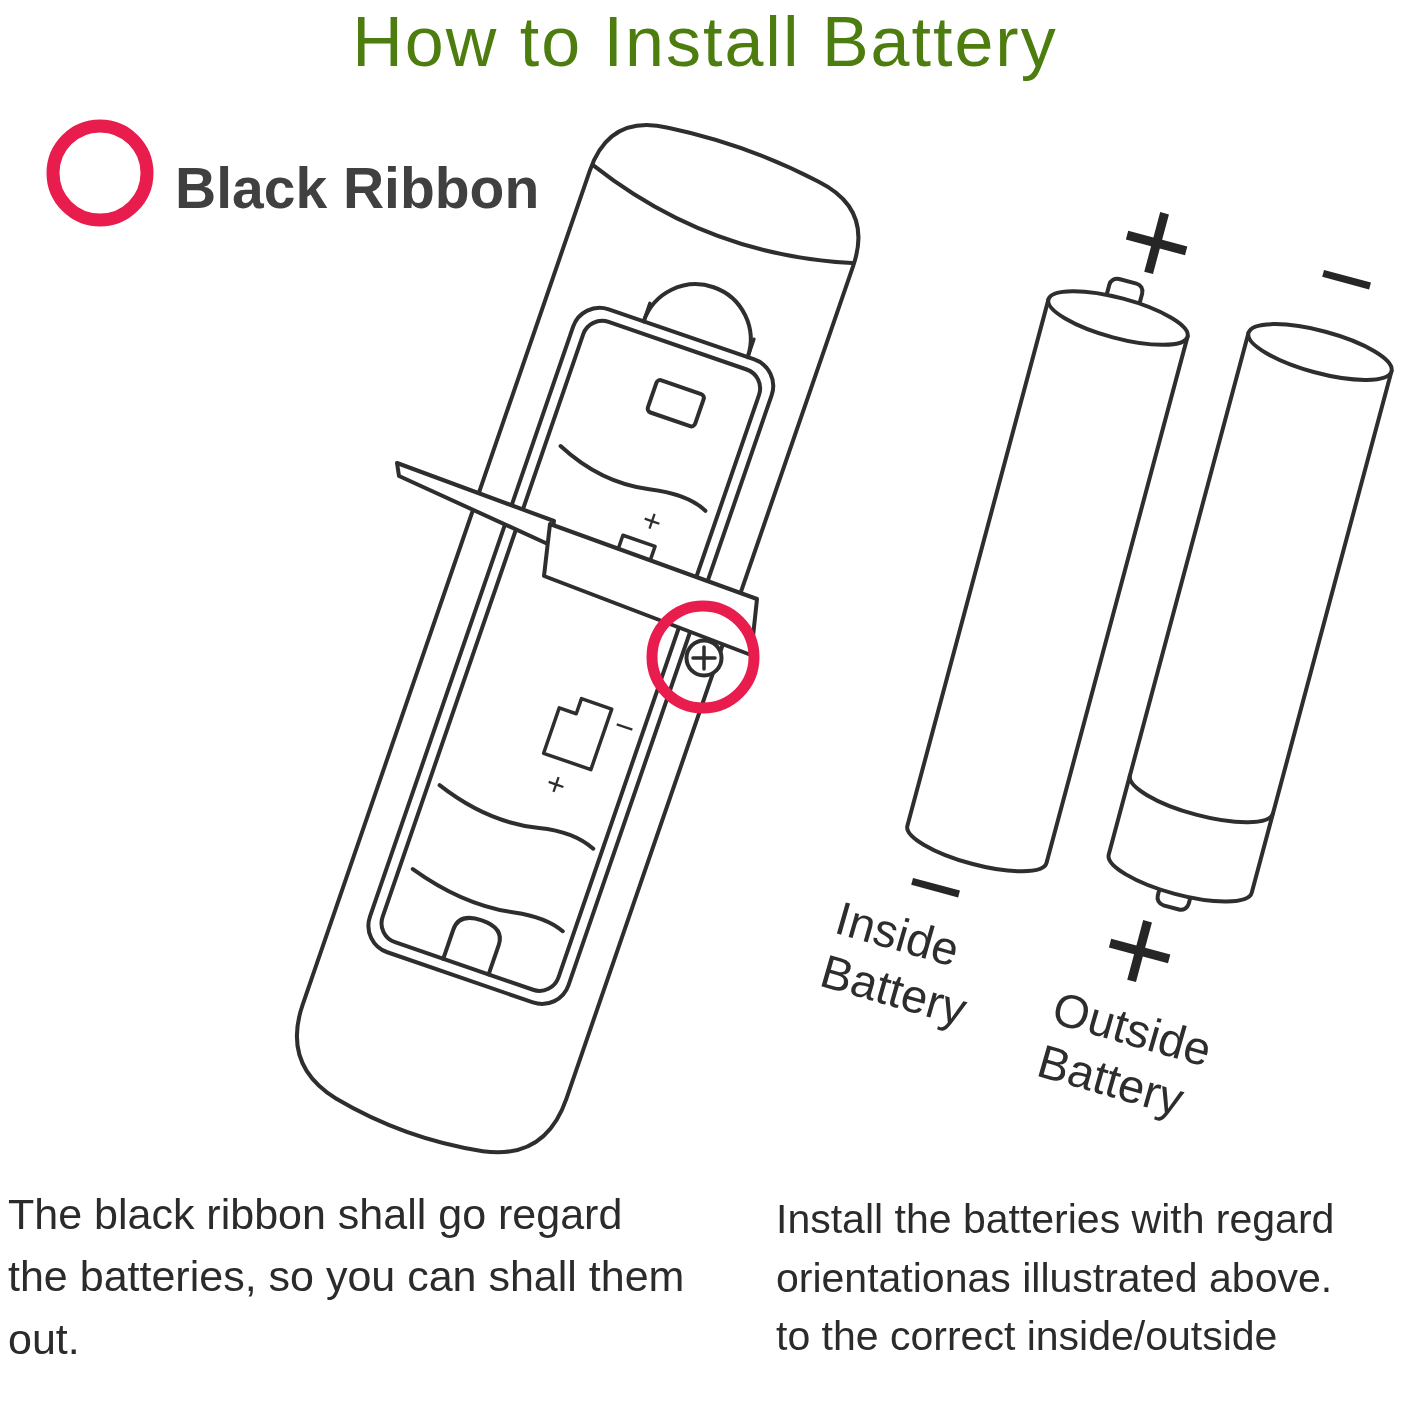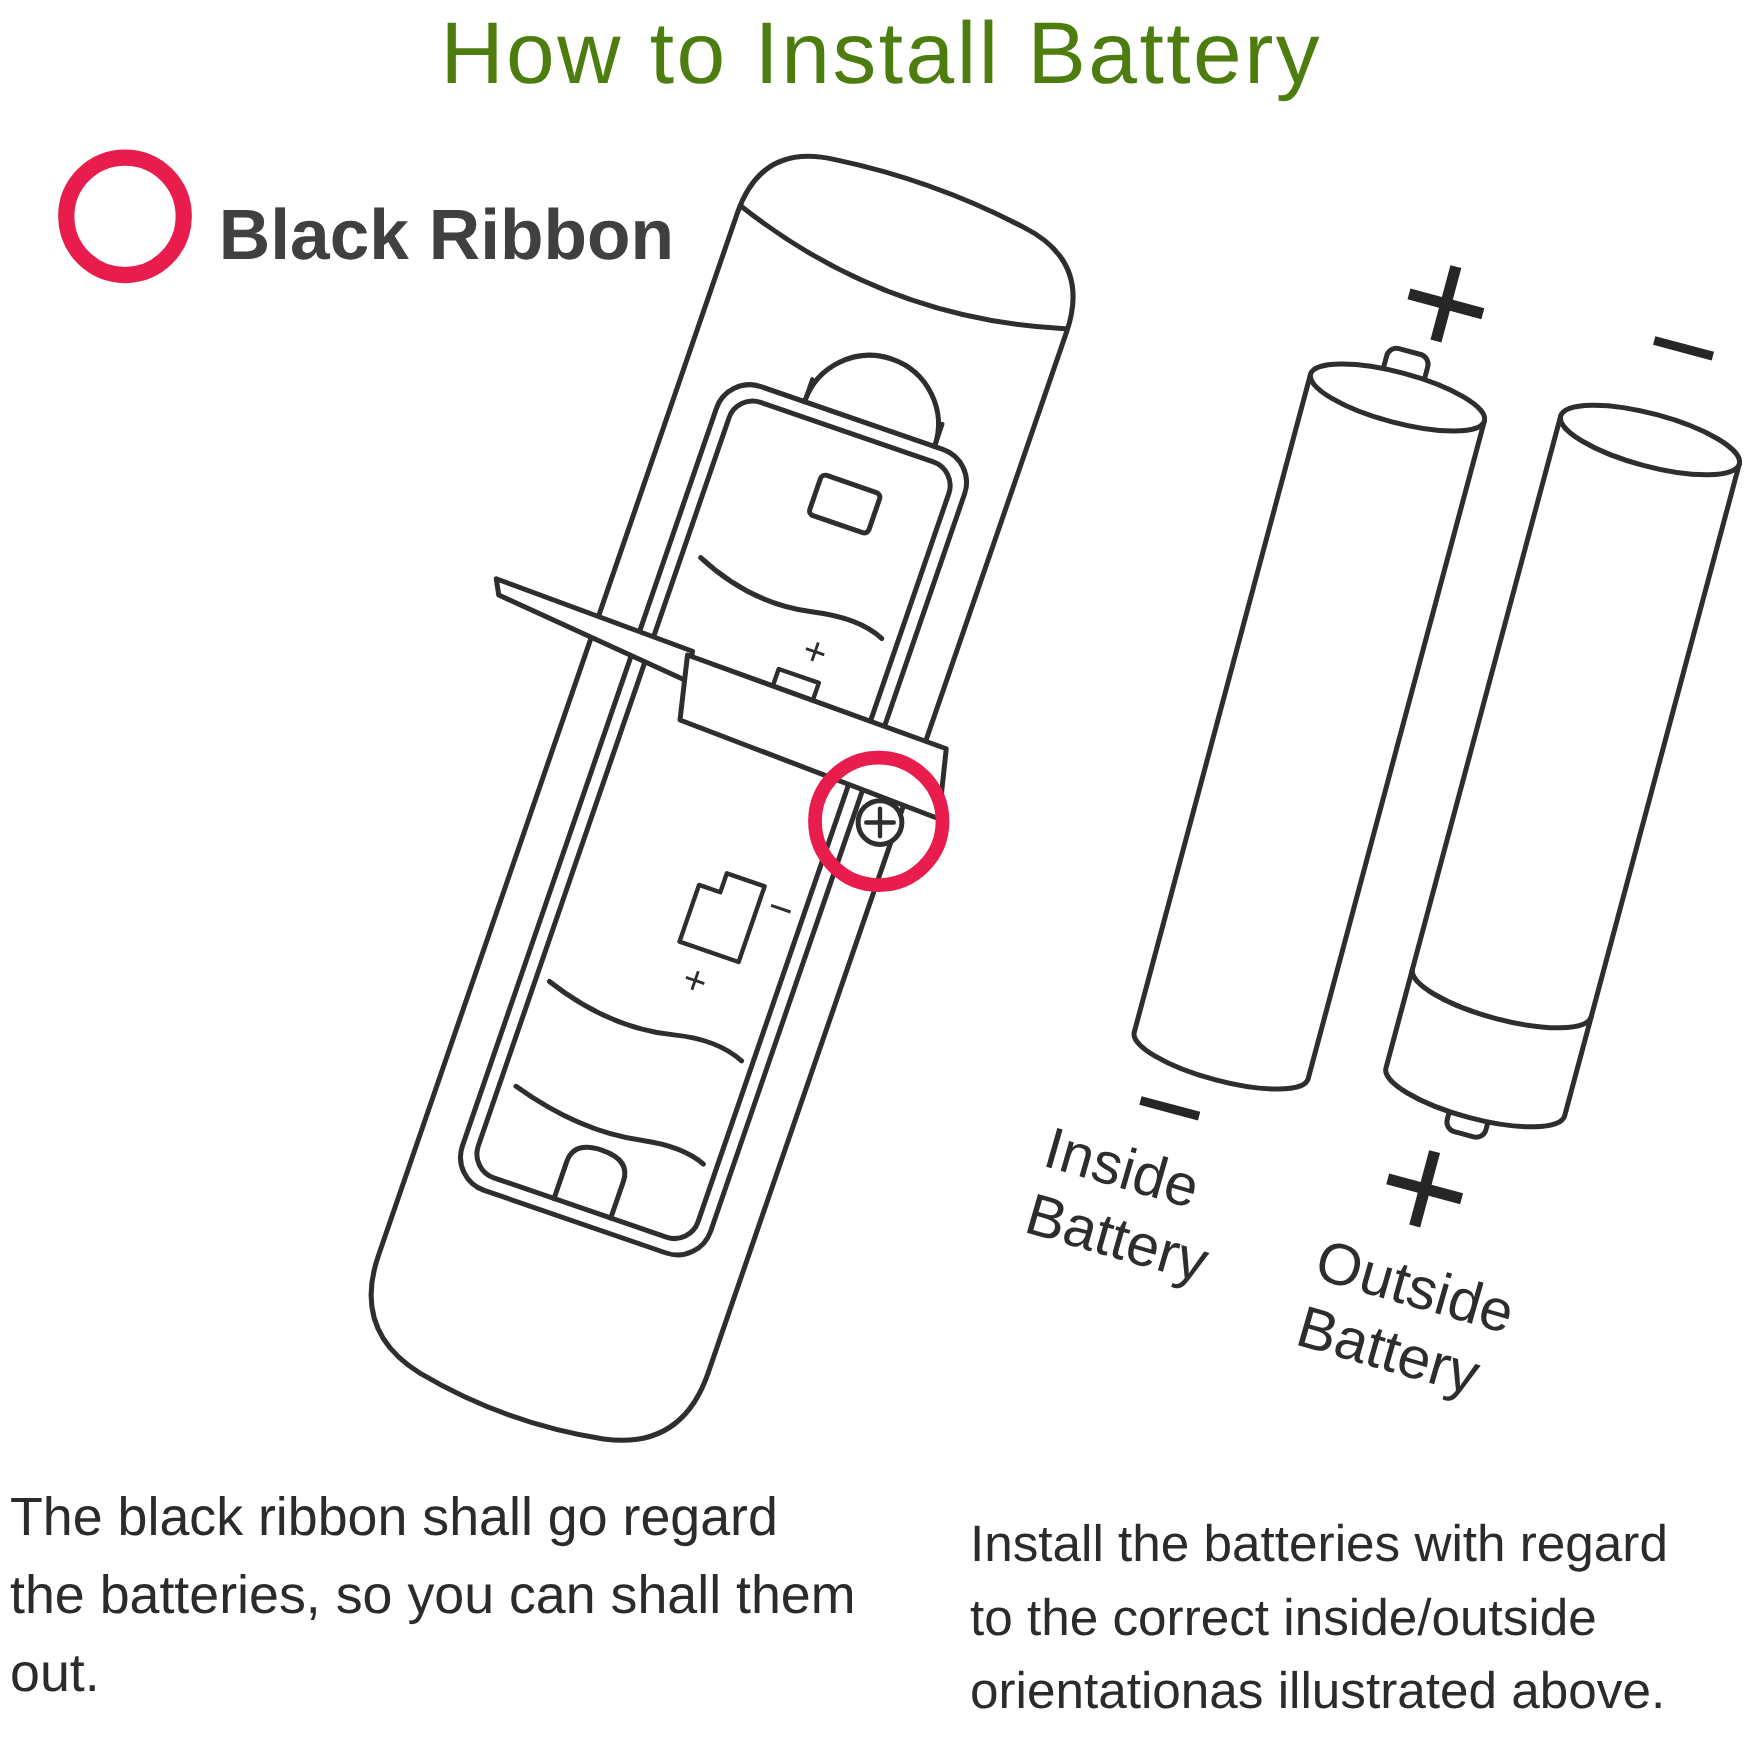--- a/index.html
+++ b/index.html
@@ -26,21 +26,21 @@
   .sym { transform:translate(-50%,-50%) rotate(15deg); }
 
   .batt-label {
     position:absolute; font-size:47px; color:#2d2d2d; line-height:1.18;
     transform-origin:left top; transform:rotate(16deg); white-space:nowrap;
   }
 
   .para { position:absolute; color:#2b2b2b; }
   .para .line { white-space:nowrap; }
   .para-left  { left:8px;  top:1183px; font-size:43px; line-height:1.45; }
-  .para-right { left:776px; top:1190px; font-size:41px; line-height:1.43;margin-top:16px; }
+  .para-right { left:776px; top:1190px; font-size:41px; line-height:1.43; }
 </style>
 </head>
 <body>
 
 <div class="canvas">
 
   <svg width="1410" height="1404" viewBox="0 0 1410 1404" stroke-linecap="round" stroke-linejoin="round">
 
     <circle cx="100" cy="173" r="47" fill="none" stroke="#e81c4d" stroke-width="13"></circle>
 
@@ -115,17 +115,17 @@
   </div>
 
   <div class="para para-left">
     <div class="line">The black ribbon shall go regard</div>
     <div class="line">the batteries, so you can shall them</div>
     <div class="line">out.</div>
   </div>
 
   <div class="para para-right">
     <div class="line">Install the batteries with regard</div>
+    <div class="line">orientationas illustrated above.</div>
     <div class="line">to the correct inside/outside</div>
-    <div class="line">orientationas illustrated above.</div>
   </div>
 
 </div>
 
 </body></html>

